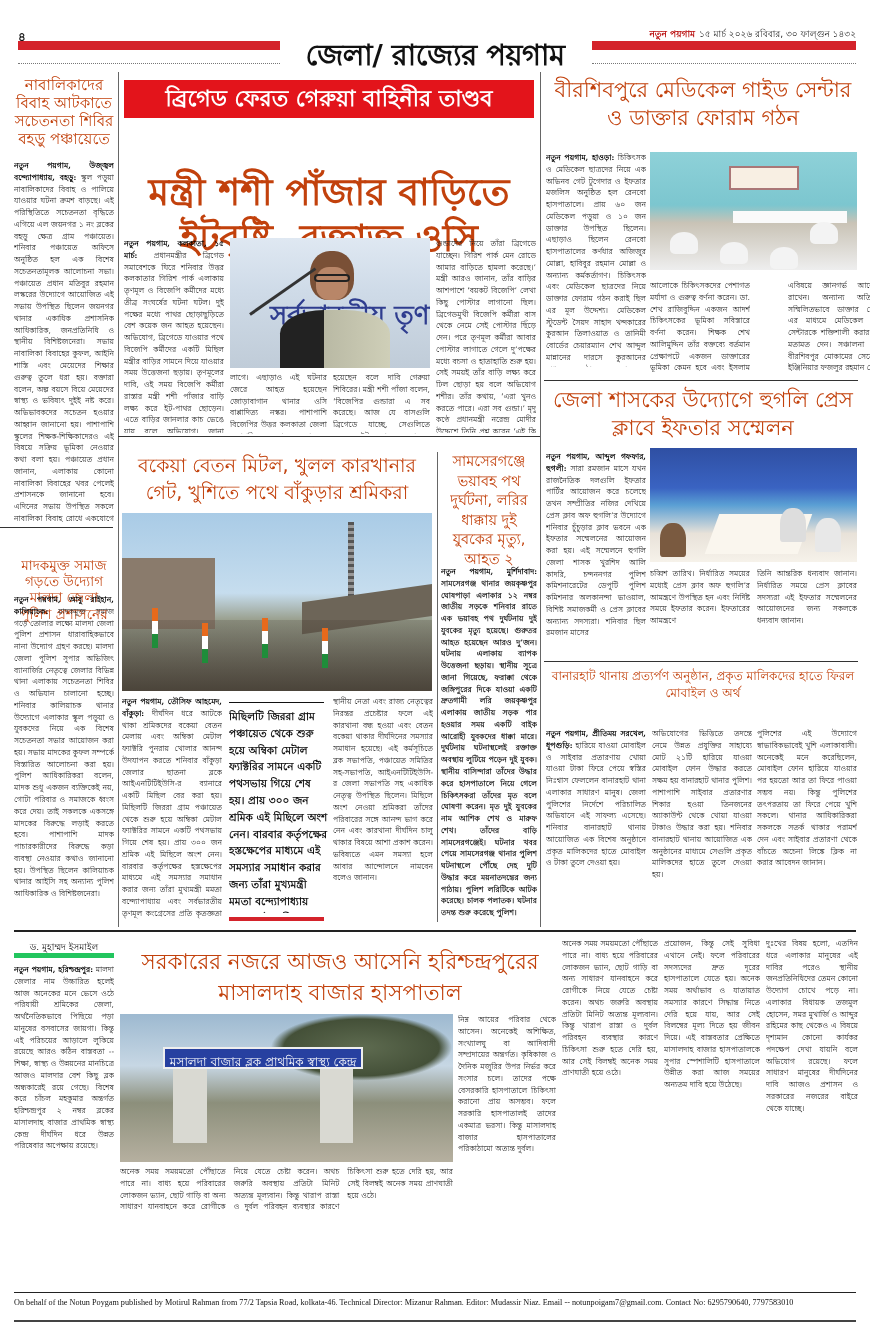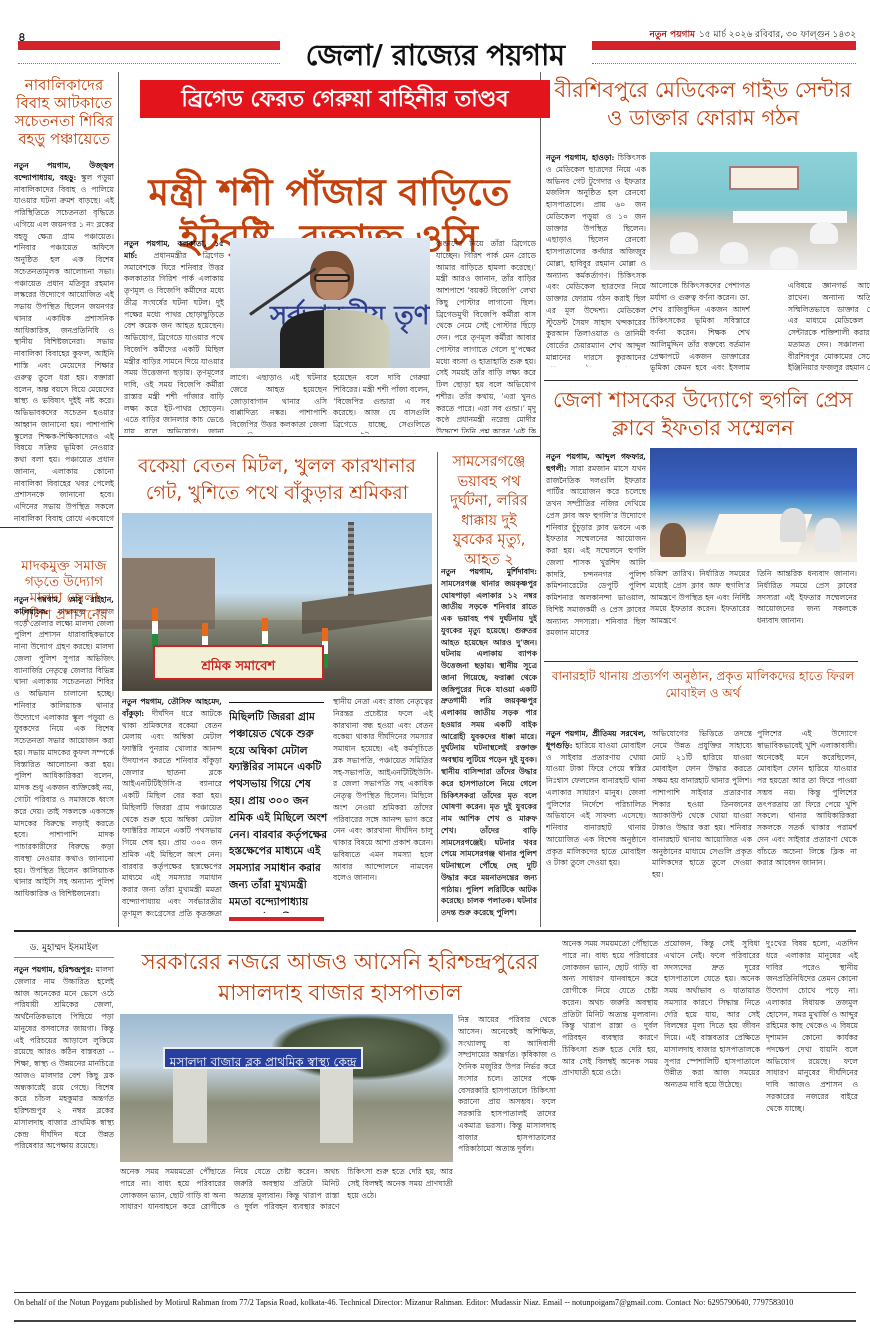--- a/index.html
+++ b/index.html
@@ -46,26 +46,26 @@
   .ph-iftar { background: linear-gradient(180deg,#2f4fa3 0%,#3a63c2 35%,#5a9fd4 50%,#e8e2d9 75%,#f6f2ea 100%); }
   .ph-iftar .table { position:absolute; left:30%; top:58%; width:45%; height:35%; background:#faf6ee; transform:skewX(-20deg); }
   .ph-iftar .person { position:absolute; width:26px; height:34px; border-radius:45% 45% 10% 10%; }
 
   .ph-hospital { background: linear-gradient(180deg,#9db9d0 0%,#c7d7e4 35%,#8c8f7b 60%,#b6b0a0 100%); }
   .ph-hospital .sign { position:absolute; left:13%; top:22%; width:60%; height:15%; background:#2740a0; color:#fff; font-size:12px; text-align:center; padding-top:4px; border:2px solid #eee; white-space:nowrap; }
   .ph-hospital .tree { position:absolute; left:45%; top:0; width:55%; height:45%; background:radial-gradient(ellipse at center,#5e6b50 0%,#445038 60%,transparent 70%); }
   .ph-hospital .gate { position:absolute; left:16%; top:37%; width:10%; height:50%; background:#d9d9d2; }
   .ph-hospital .gate2 { position:absolute; left:60%; top:37%; width:10%; height:50%; background:#d9d9d2; }
 
-  .bylinebox { border-bottom: 1px solid #22c55e; }
+  .bylinebox { border-bottom: 5px solid #22c55e; }
   .quote { font-size: 10.5px; line-height: 1.6; font-weight: bold; text-align:left; }
   .quote-rule-top { height: 1px; background: #111; }
   .quote-rule-bot { height: 4px; background: #d4232b; }
 
-  .red-kicker { background: #e3141b; color: #fff; text-align: center; font-size: 22px; font-weight: bold; margin-left: 16px; }
+  .red-kicker { background: #e3141b; color: #fff; text-align: center; font-size: 22px; font-weight: bold; }
   .footer-text { left: 14px; top: 1298px; width: 842px; font-size: 8.2px; font-family: "Liberation Serif", serif; color: #111; white-space: nowrap; }
   .footer-line-top { left: 14px; top: 1292px; width: 842px; height: 1px; background: #222; }
   .footer-line-bot { left: 14px; top: 1320px; width: 842px; height: 2px; background: #444; }
 </style>
 </head>
 <body>
 
 <div class="abs page-num">৪</div>
 <div class="abs dateline">
   <span class="brand">নতুন পয়গাম</span><span>১৫ মার্চ ২০২৬ রবিবার, ৩০ ফাল্গুন ১৪৩২</span>
@@ -169,23 +169,20 @@
   <h2 class="abs headline" style="left:122px;top:452px;width:310px;font-size:19px;font-weight:normal;line-height:1.4;">বকেয়া বেতন মিটল, খুলল কারখানার গেট, খুশিতে পথে বাঁকুড়ার শ্রমিকরা</h2>
   <div class="abs photo ph-rally" style="left:122px;top:513px;width:310px;height:178px;">
     <div class="building"></div>
     <div class="tower"></div>
     <div class="roof"></div>
     <div class="crowd"></div>
     <div class="flag" style="left:30px;top:95px;"></div>
     <div class="flag" style="left:80px;top:110px;"></div>
     <div class="flag" style="left:140px;top:105px;"></div>
     <div class="flag" style="left:200px;top:115px;"></div>
-    <div class="banner">
-      <div style="color:#c22;font-weight:bold;font-size:13px;text-align:center;padding-top:9px;">শ্রমিক সমাবেশ</div>
-    </div>
   </div>
   <div class="abs col body-text" style="left:122px;top:696px;width:100px;height:226px;">
     <b>নতুন পয়গাম, তৌসিফ আহমেদ, বাঁকুড়া:</b>
     <span>দীর্ঘদিন ধরে আটকে থাকা শ্রমিকদের বকেয়া বেতন মেলায় এবং অম্বিকা মেটাল ফ্যাক্টরি পুনরায় খোলার আনন্দ উদযাপন করতে শনিবার বাঁকুড়া জেলার ছাতনা ব্লকে আইএনটিটিইউসি-র ব্যানারে একটি মিছিল বের করা হয়। মিছিলটি জিররা গ্রাম পঞ্চায়েত থেকে শুরু হয়ে অম্বিকা মেটাল ফ্যাক্টরির সামনে একটি পথসভায় গিয়ে শেষ হয়। প্রায় ৩০০ জন শ্রমিক এই মিছিলে অংশ নেন। বারবার কর্তৃপক্ষের হস্তক্ষেপের মাধ্যমে এই সমস্যার সমাধান করার জন্য তাঁরা মুখ্যমন্ত্রী মমতা বন্দ্যোপাধ্যায় এবং সর্বভারতীয় তৃণমূল কংগ্রেসের প্রতি কৃতজ্ঞতা প্রকাশ করেন।</span>
   </div>
   <div class="abs quote-rule-top" style="left:229px;top:702px;width:95px;"></div>
   <div class="abs col quote" style="left:229px;top:708px;width:100px;height:205px;">মিছিলটি জিররা গ্রাম পঞ্চায়েত থেকে শুরু হয়ে অম্বিকা মেটাল ফ্যাক্টরির সামনে একটি পথসভায় গিয়ে শেষ হয়। প্রায় ৩০০ জন শ্রমিক এই মিছিলে অংশ নেন। বারবার কর্তৃপক্ষের হস্তক্ষেপের মাধ্যমে এই সমস্যার সমাধান করার জন্য তাঁরা মুখ্যমন্ত্রী মমতা বন্দ্যোপাধ্যায় এবং সর্বভারতীয় তৃণমূল কংগ্রেসের প্রতি কৃতজ্ঞতা প্রকাশ করেন।</div>
   <div class="abs quote-rule-bot" style="left:229px;top:917px;width:95px;"></div>
   <div class="abs col body-text" style="left:333px;top:696px;width:100px;height:226px;">স্থানীয় নেতা এবং রাজ্য নেতৃত্বের নিরন্তর প্রচেষ্টার ফলে এই কারখানা বন্ধ হওয়া এবং বেতন বকেয়া থাকার দীর্ঘদিনের সমস্যার সমাধান হয়েছে। এই কর্মসূচিতে ব্লক সভাপতি, পঞ্চায়েত সমিতির সহ-সভাপতি, আইএনটিটিইউসি-র জেলা সভাপতি সহ একাধিক নেতৃত্ব উপস্থিত ছিলেন। মিছিলে অংশ নেওয়া শ্রমিকরা তাঁদের পরিবারের সঙ্গে আনন্দ ভাগ করে নেন এবং কারখানা দীর্ঘদিন চালু থাকার বিষয়ে আশা প্রকাশ করেন। ভবিষ্যতে এমন সমস্যা হলে আবার আন্দোলনে নামবেন বলেও জানান।</div>
 </article>

